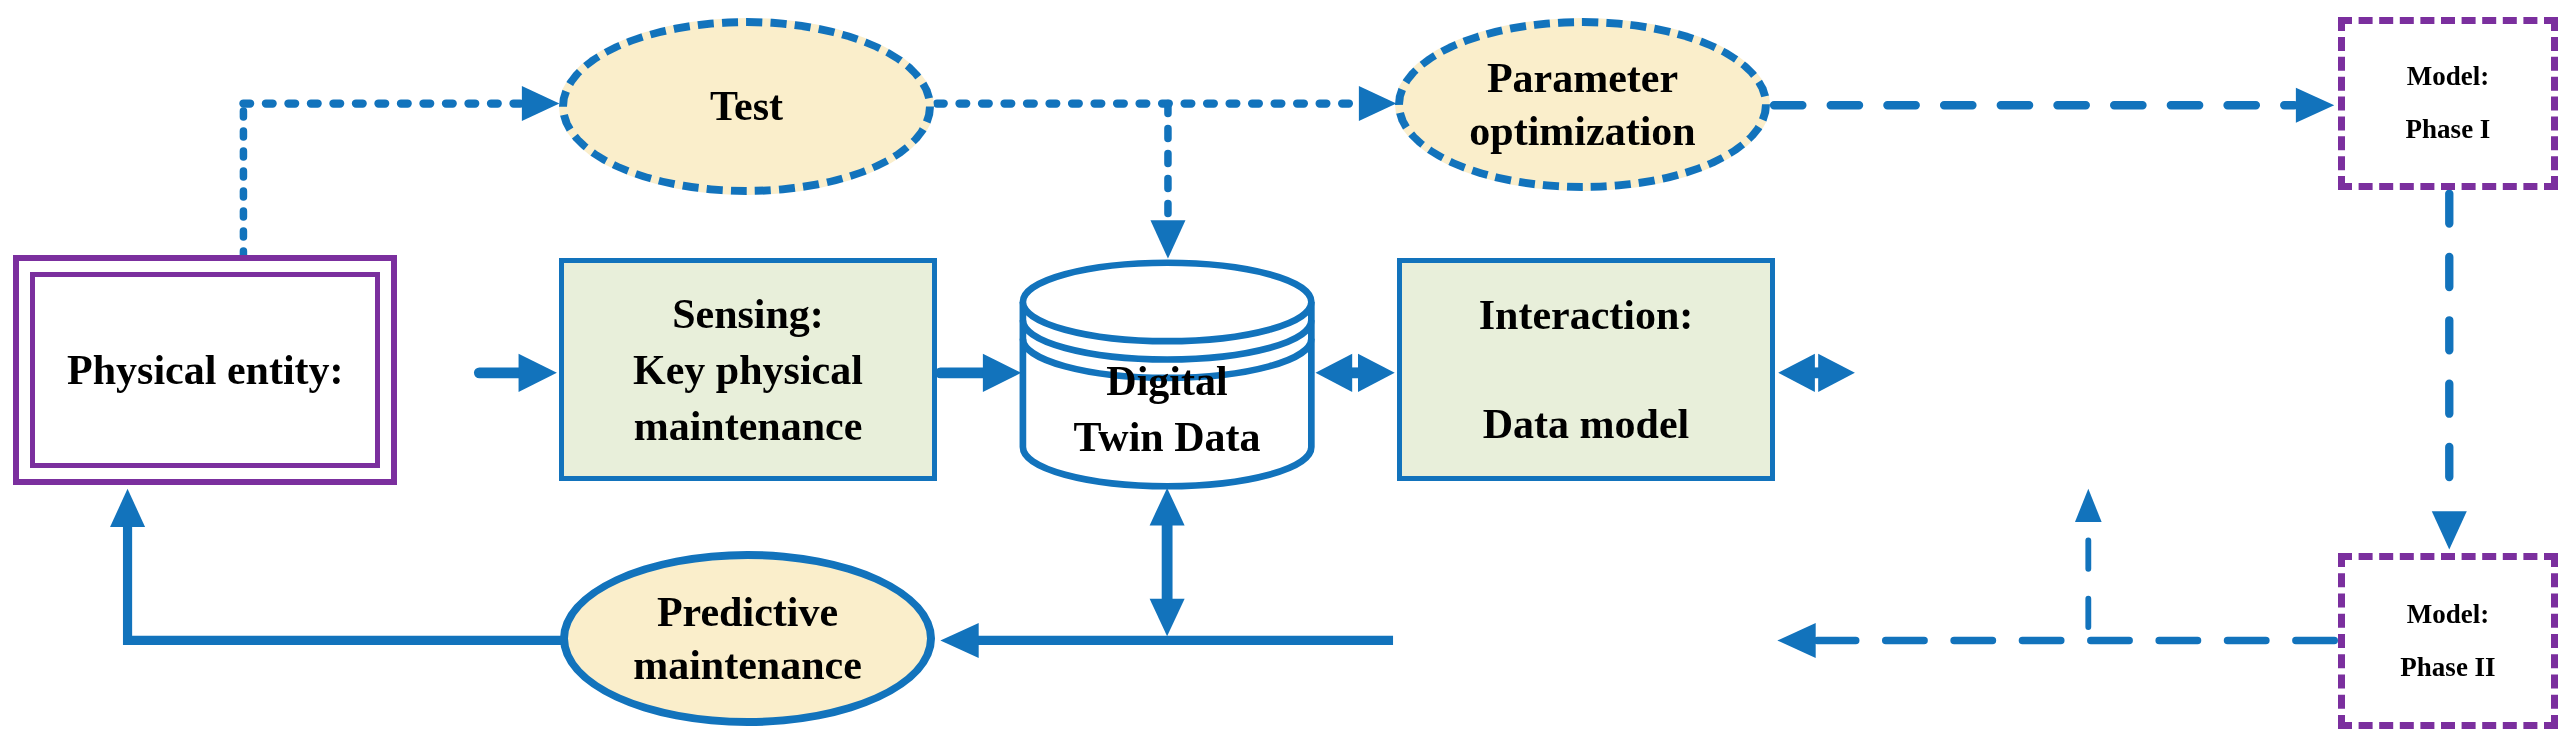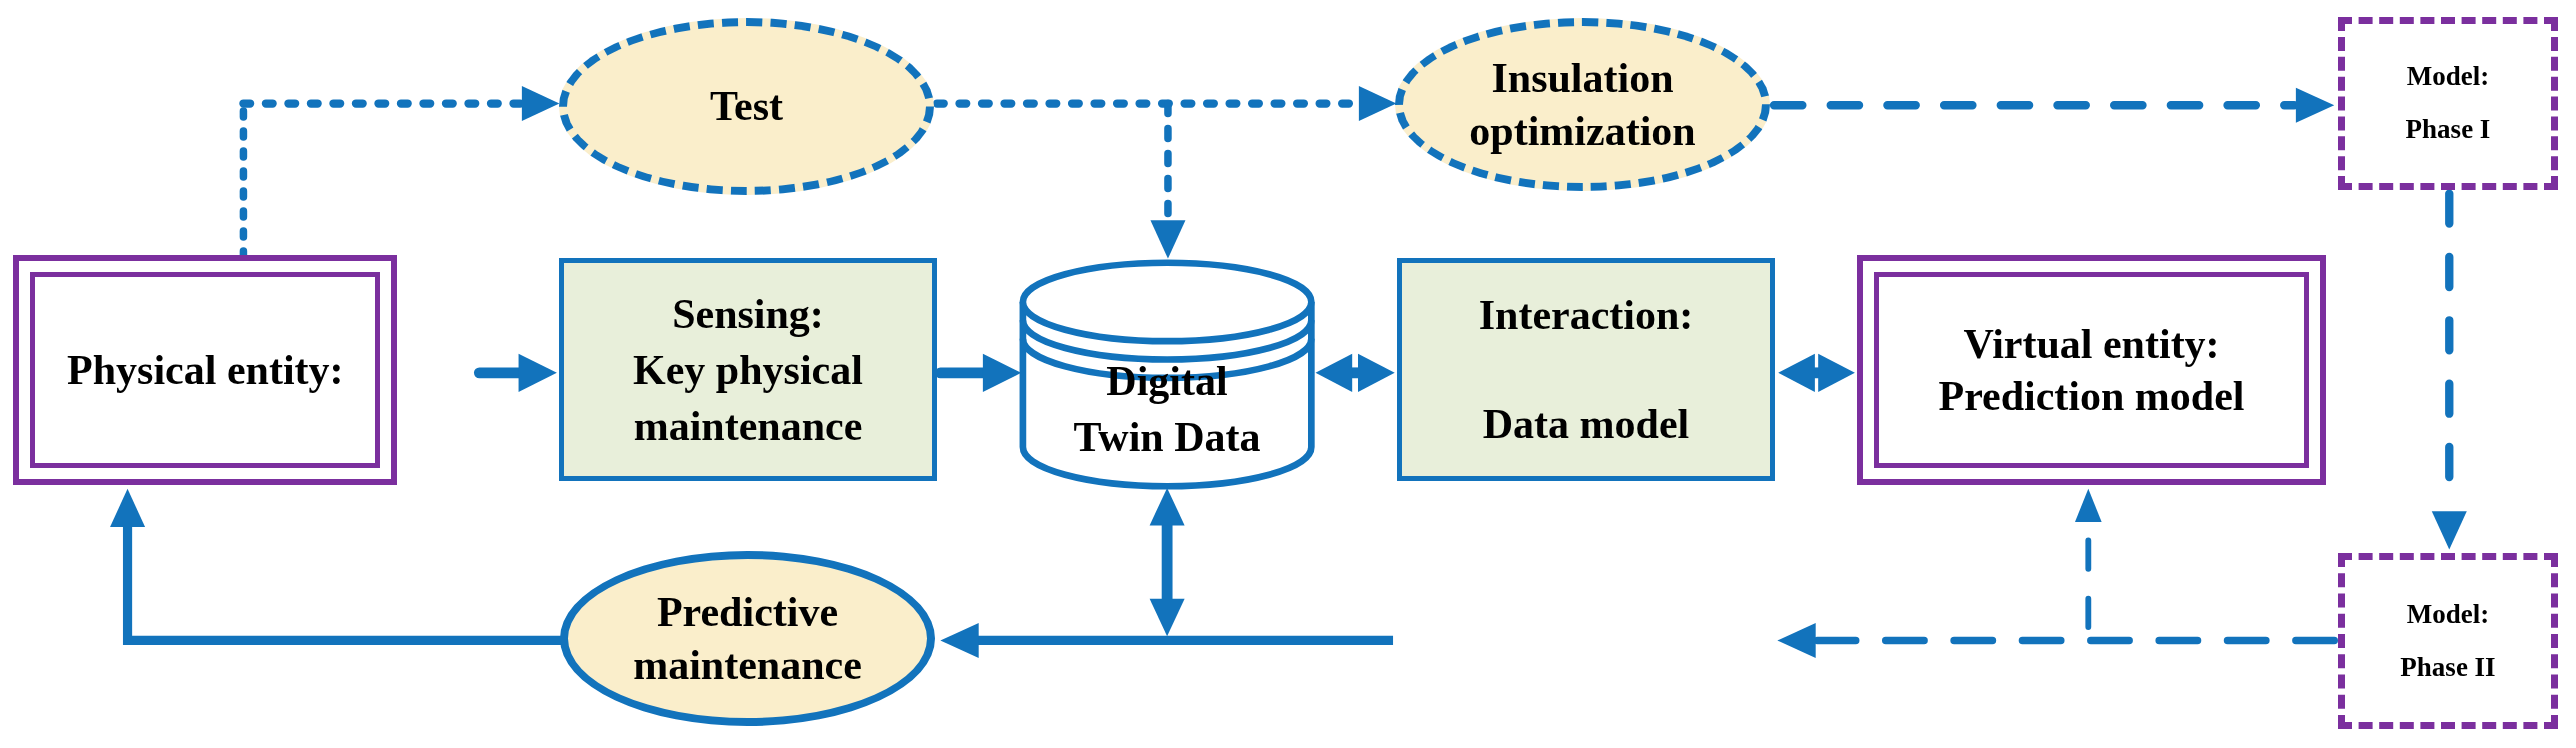--- a/index.html
+++ b/index.html
@@ -171,33 +171,27 @@
   <div class="node cyl-label" style="left:1023px;top:340px;width:288px;height:138px;align-items:center;">
     <span class="ln">Digital</span>
     <span class="ln">Twin Data</span>
   </div>
 
   <div class="node process-box wide-gap" style="left:1397px;top:258px;width:378px;height:223px;gap:44px;">
     <span class="ln">Interaction:</span>
     <span class="ln">Data model</span>
   </div>
 
-  <div class="node entity-outer" style="left:1857px;top:255px;width:469px;height:230px;">
-    <div class="entity-inner">
-      <span class="ln">Virtual entity:</span>
-      <span class="ln">Prediction model</span>
-    </div>
-  </div>
 
   <div class="node ellipse dotted" style="left:559px;top:17.5px;width:375px;height:177px;">
     <span class="ln">Test</span>
   </div>
 
   <div class="node ellipse dotted" style="left:1395px;top:18.3px;width:375px;height:173px;">
-    <span class="ln">Insulation</span>
+    <span class="ln">Parameter</span>
     <span class="ln">optimization</span>
   </div>
 
   <div class="node ellipse solid" style="left:560px;top:551px;width:375px;height:175px;">
     <span class="ln">Predictive</span>
     <span class="ln">maintenance</span>
   </div>
 
 
   <div class="node model-box" style="left:2338px;top:16.7px;width:220px;height:173px;">

